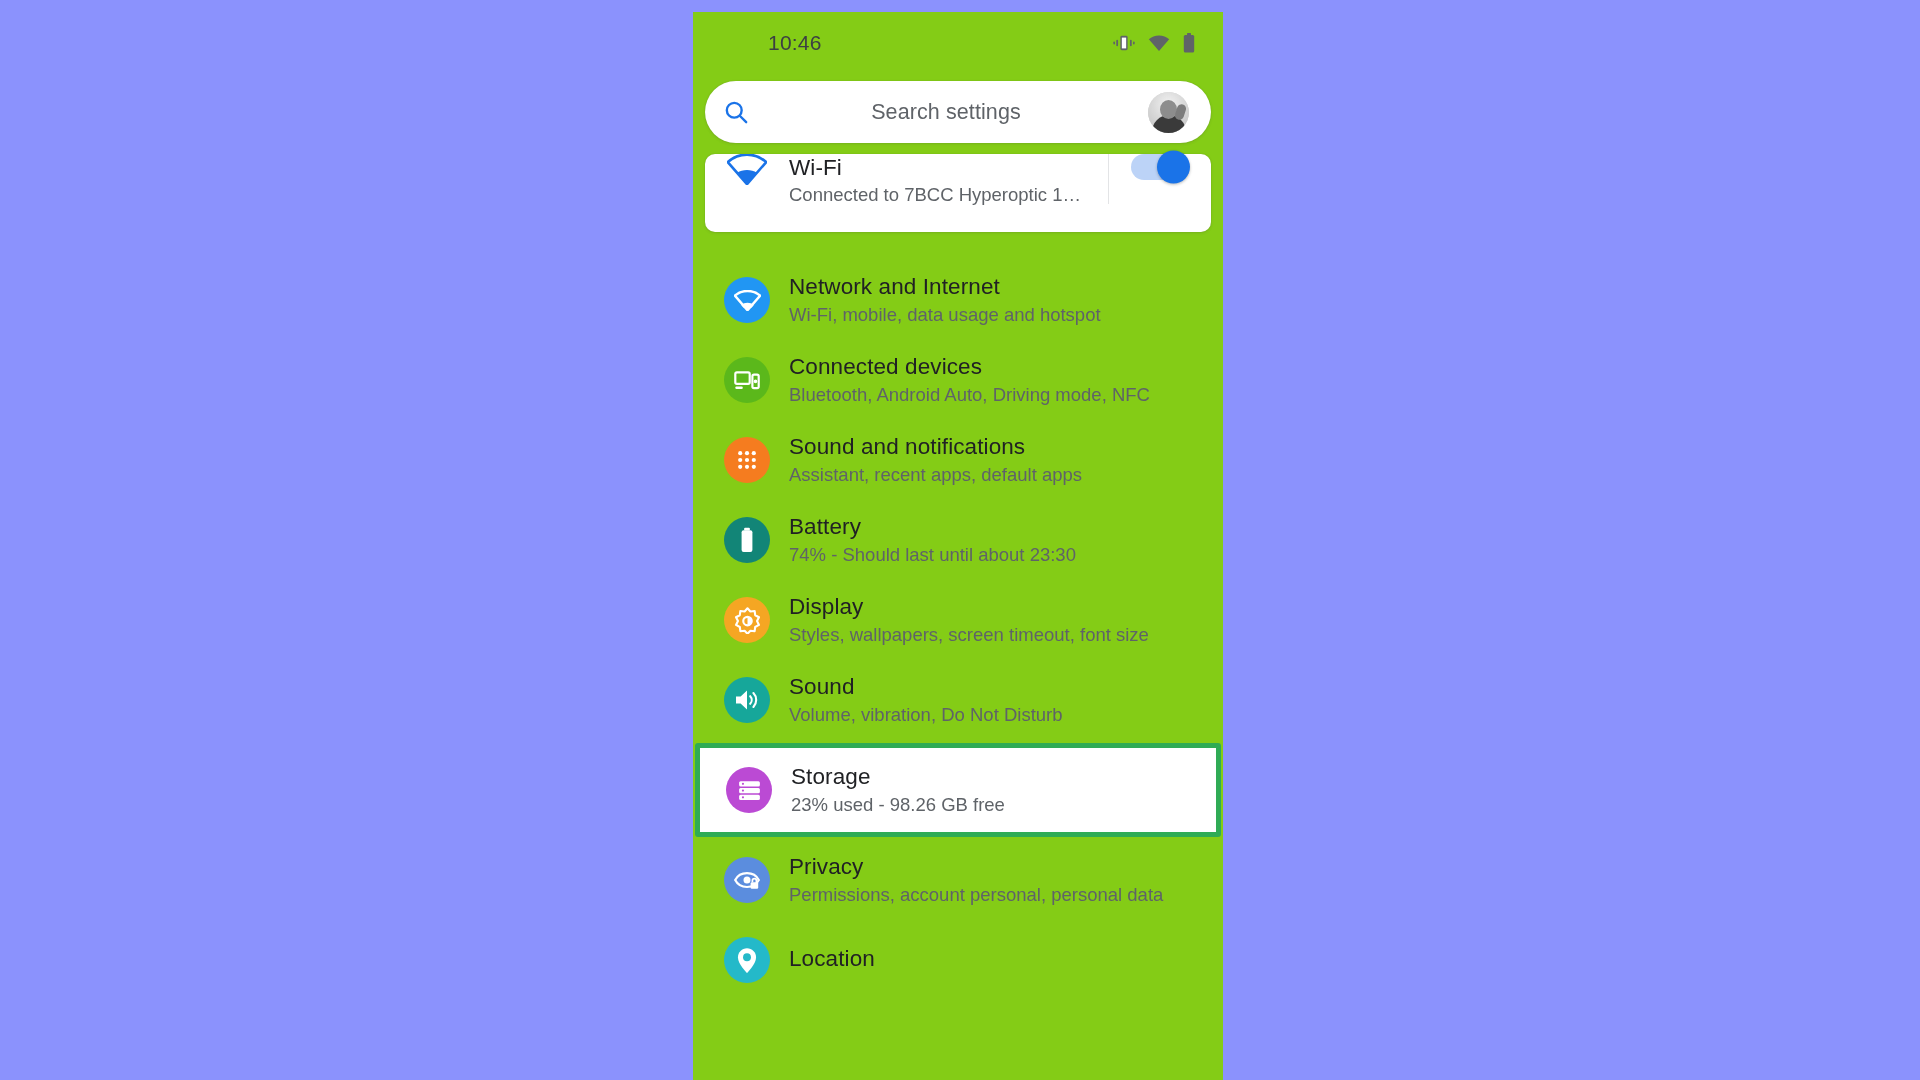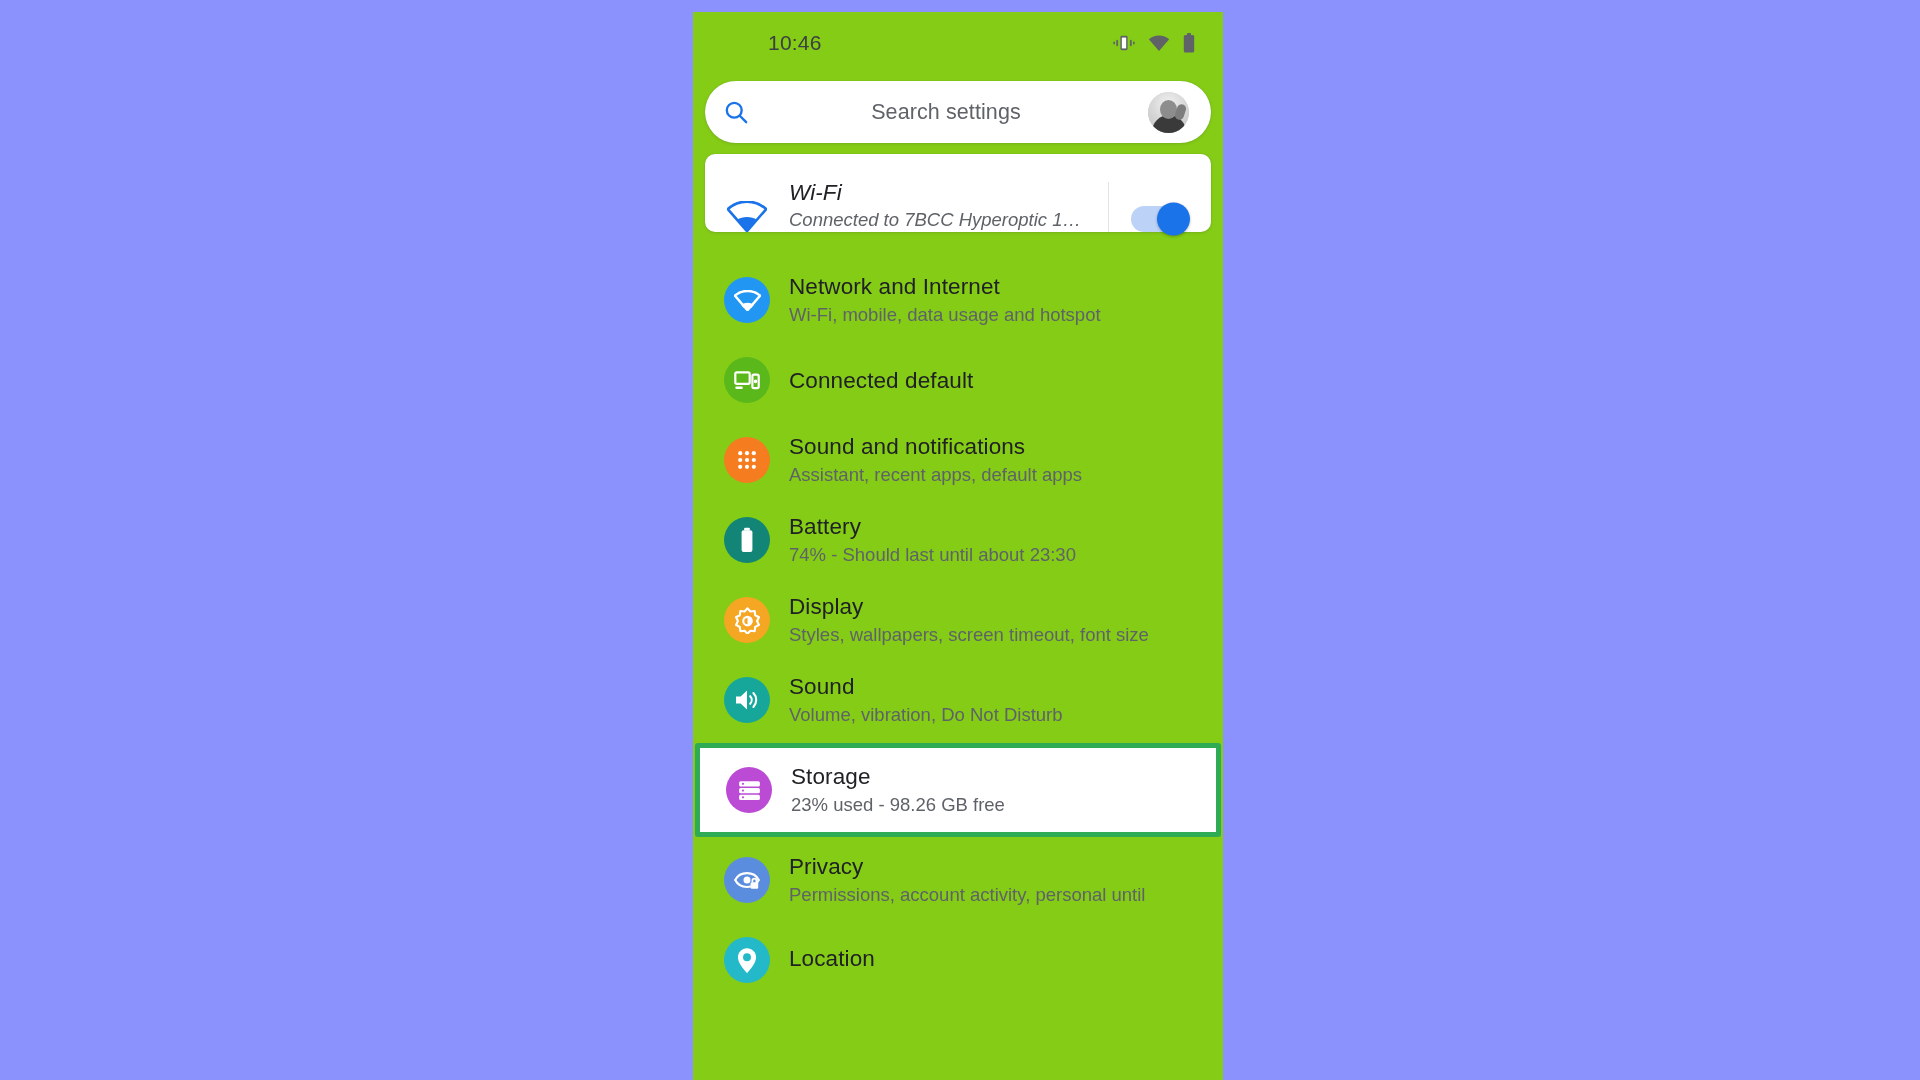--- a/index.html
+++ b/index.html
@@ -113,23 +113,22 @@
   }
 
   
   .wifi-card {
     margin: 11px 12px 0 12px;
     height: 78px;
     background: #fff;
     border-radius: 10px;
     box-shadow: 0 1px 3px rgba(60,64,67,.16), 0 0 1px rgba(60,64,67,.24);
     display: flex;
-    align-items: flex-end;
+    align-items: flex-start;
     padding: 0 6px 0 0;
-    font-style: italic;
   }
   .wifi-ic {
     width: 84px;
     display: flex; align-items: center; justify-content: center;
     flex: 0 0 auto;
   }
   .wifi-txt { flex: 1 1 auto; min-width: 0; padding-right: 10px; }
   .wifi-title {
     font-size: 22.5px; color: #202124; line-height: 1.22; letter-spacing: .1px;
   }
@@ -296,21 +295,22 @@
           <span class="circ" style="background:#5bb81b">
             <svg width="26" height="22" viewBox="0 0 26 22">
               <rect x="1.3" y="3.4" width="14.4" height="11.5" rx="1.6" fill="none" stroke="#fff" stroke-width="2.2"></rect>
               <rect x="18.4" y="5.6" width="6.3" height="13.6" rx="1.6" fill="none" stroke="#fff" stroke-width="2.2"></rect>
               <circle cx="21.5" cy="12.4" r="1.8" fill="#fff"></circle>
               <rect x="1.3" y="17.6" width="7.5" height="2.4" rx="1.2" fill="#fff"></rect>
             </svg>
           </span>
         </span>
         <span class="row-txt">
-          <span class="row-title" style="display:block">Connected default</span>
+          <span class="row-title" style="display:block">Connected devices</span>
+          <span class="row-sub" style="display:block">Bluetooth, Android Auto, Driving mode, NFC</span>
         </span>
       </div>
 
       <div class="row">
         <span class="row-ic">
           <span class="circ" style="background:#f57c1f">
             <svg width="24" height="24" viewBox="0 0 24 24">
               <g fill="#fff">
                 <circle cx="5.2" cy="5.2" r="2.1"></circle>
                   <circle cx="12" cy="5.2" r="2.1"></circle>
@@ -403,21 +403,21 @@
             <svg width="28" height="22" viewBox="0 0 28 22">
               <path d="M14 4.2c5.4 0 9.9 3.2 11.8 6.9-1.9 3.7-6.4 6.9-11.8 6.9S4.1 14.8 2.2 11.1C4.1 7.4 8.6 4.2 14 4.2z" fill="none" stroke="#fff" stroke-width="2.2"></path>
               <circle cx="14" cy="11.1" r="3.5" fill="#fff"></circle>
               <rect x="17.6" y="13.3" width="7.6" height="6.4" rx="1.2" fill="#fff"></rect>
               <path d="M19.4 13.3v-1.6a2 2 0 0 1 4 0v1.6" fill="none" stroke="#fff" stroke-width="1.7"></path>
             </svg>
           </span>
         </span>
         <span class="row-txt">
           <span class="row-title" style="display:block">Privacy</span>
-          <span class="row-sub" style="display:block">Permissions, account activity, personal until</span>
+          <span class="row-sub" style="display:block">Permissions, account personal, personal data</span>
         </span>
       </div>
 
       <div class="row">
         <span class="row-ic">
           <span class="circ" style="background:#24b9c9">
             <svg width="22" height="27" viewBox="0 0 22 28">
               <path d="M11 1.4c5.2 0 9.4 4.2 9.4 9.4 0 6.6-9.4 16.2-9.4 16.2S1.6 17.4 1.6 10.8C1.6 5.6 5.8 1.4 11 1.4z" fill="#fff"></path>
               <circle cx="11" cy="10.6" r="4.1" fill="#24b9c9"></circle>
             </svg>

